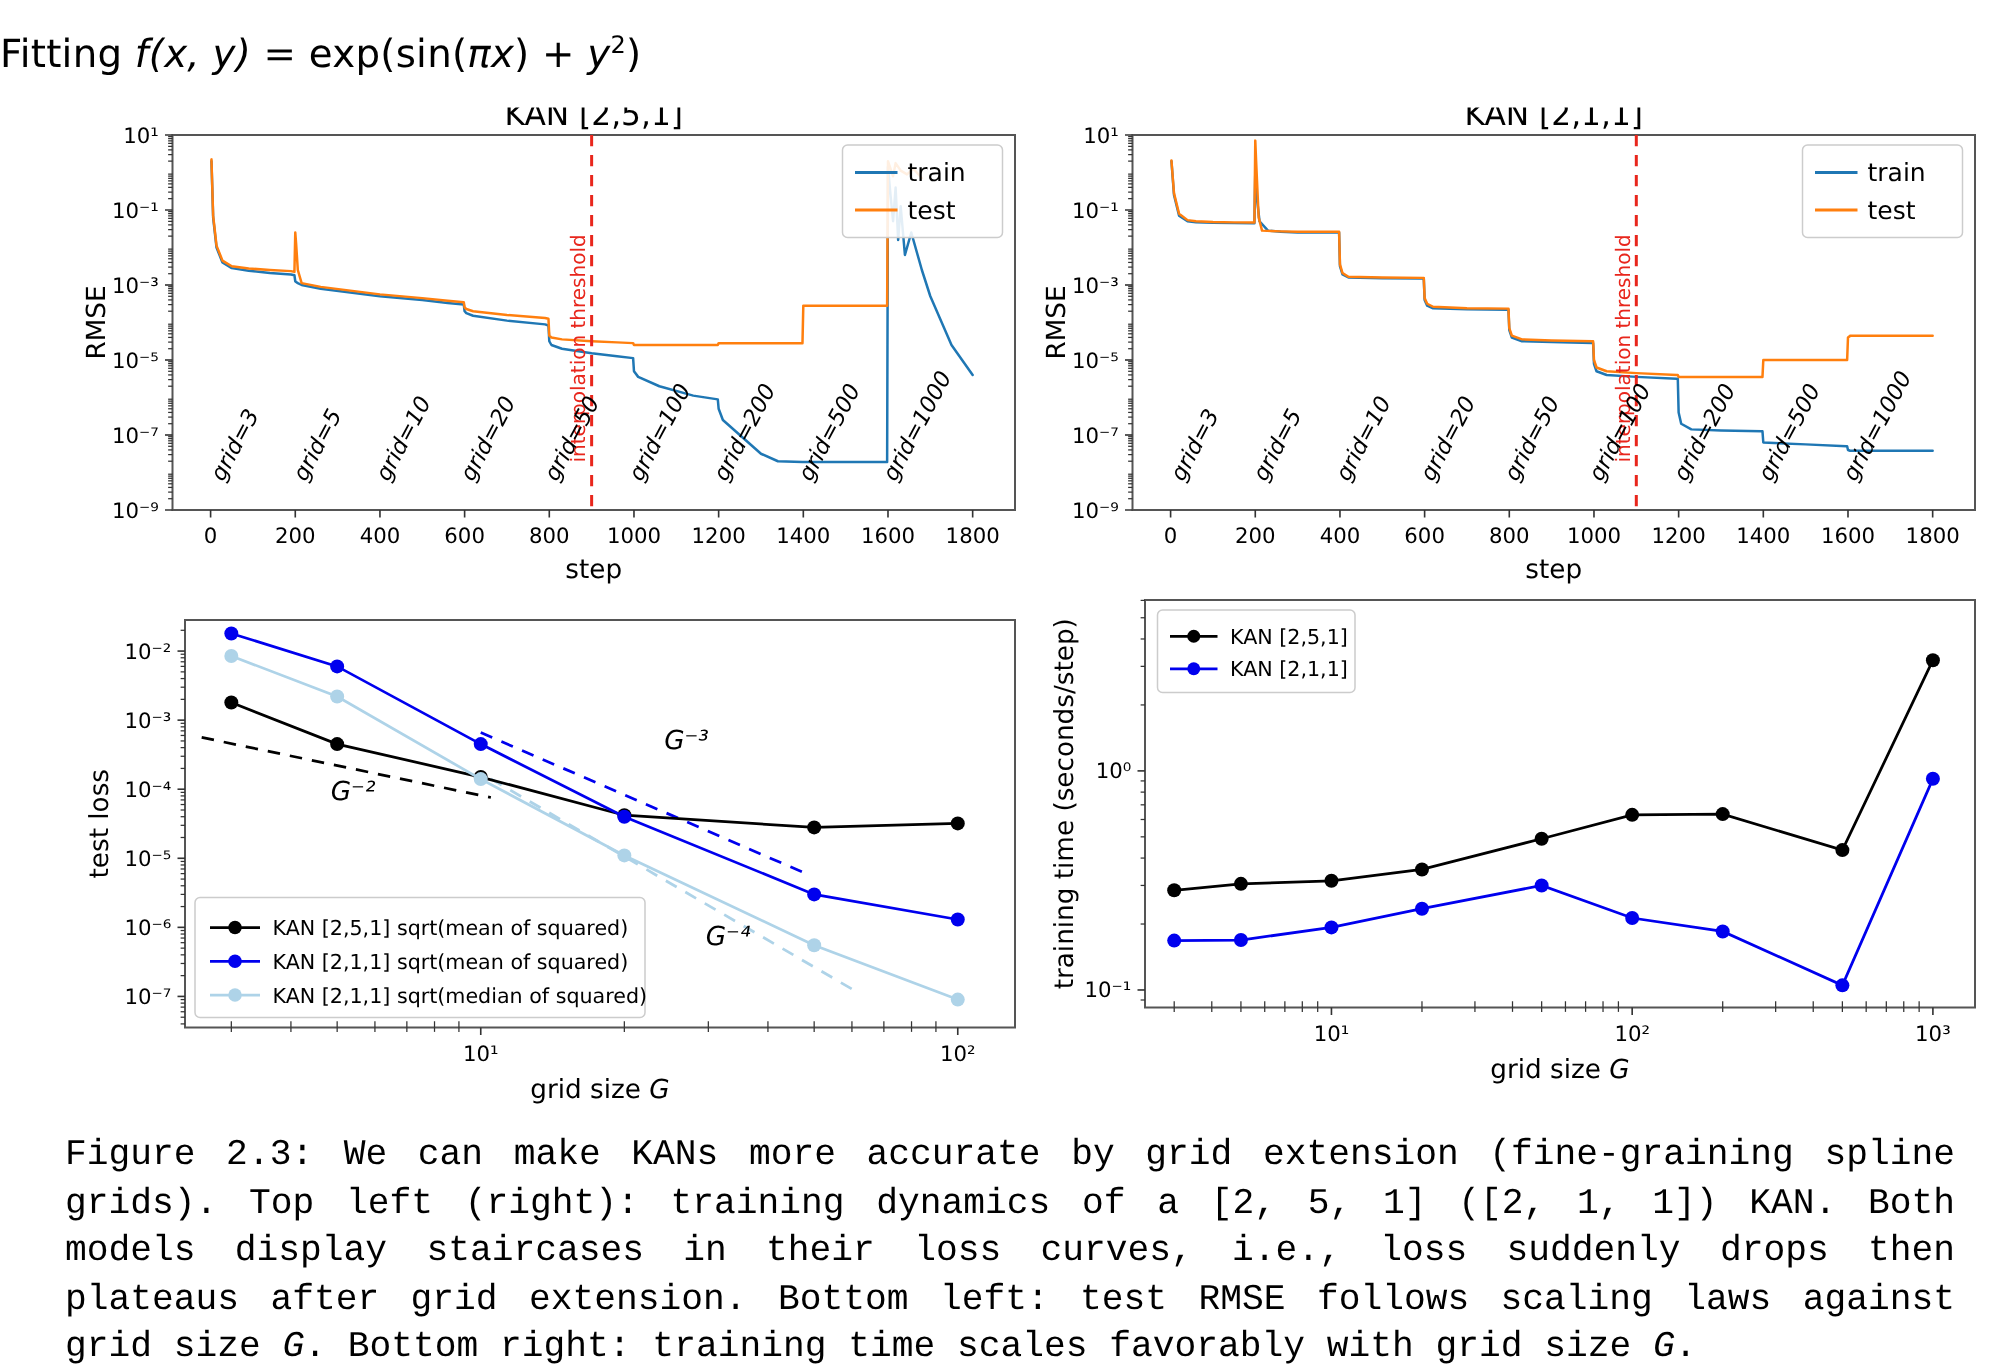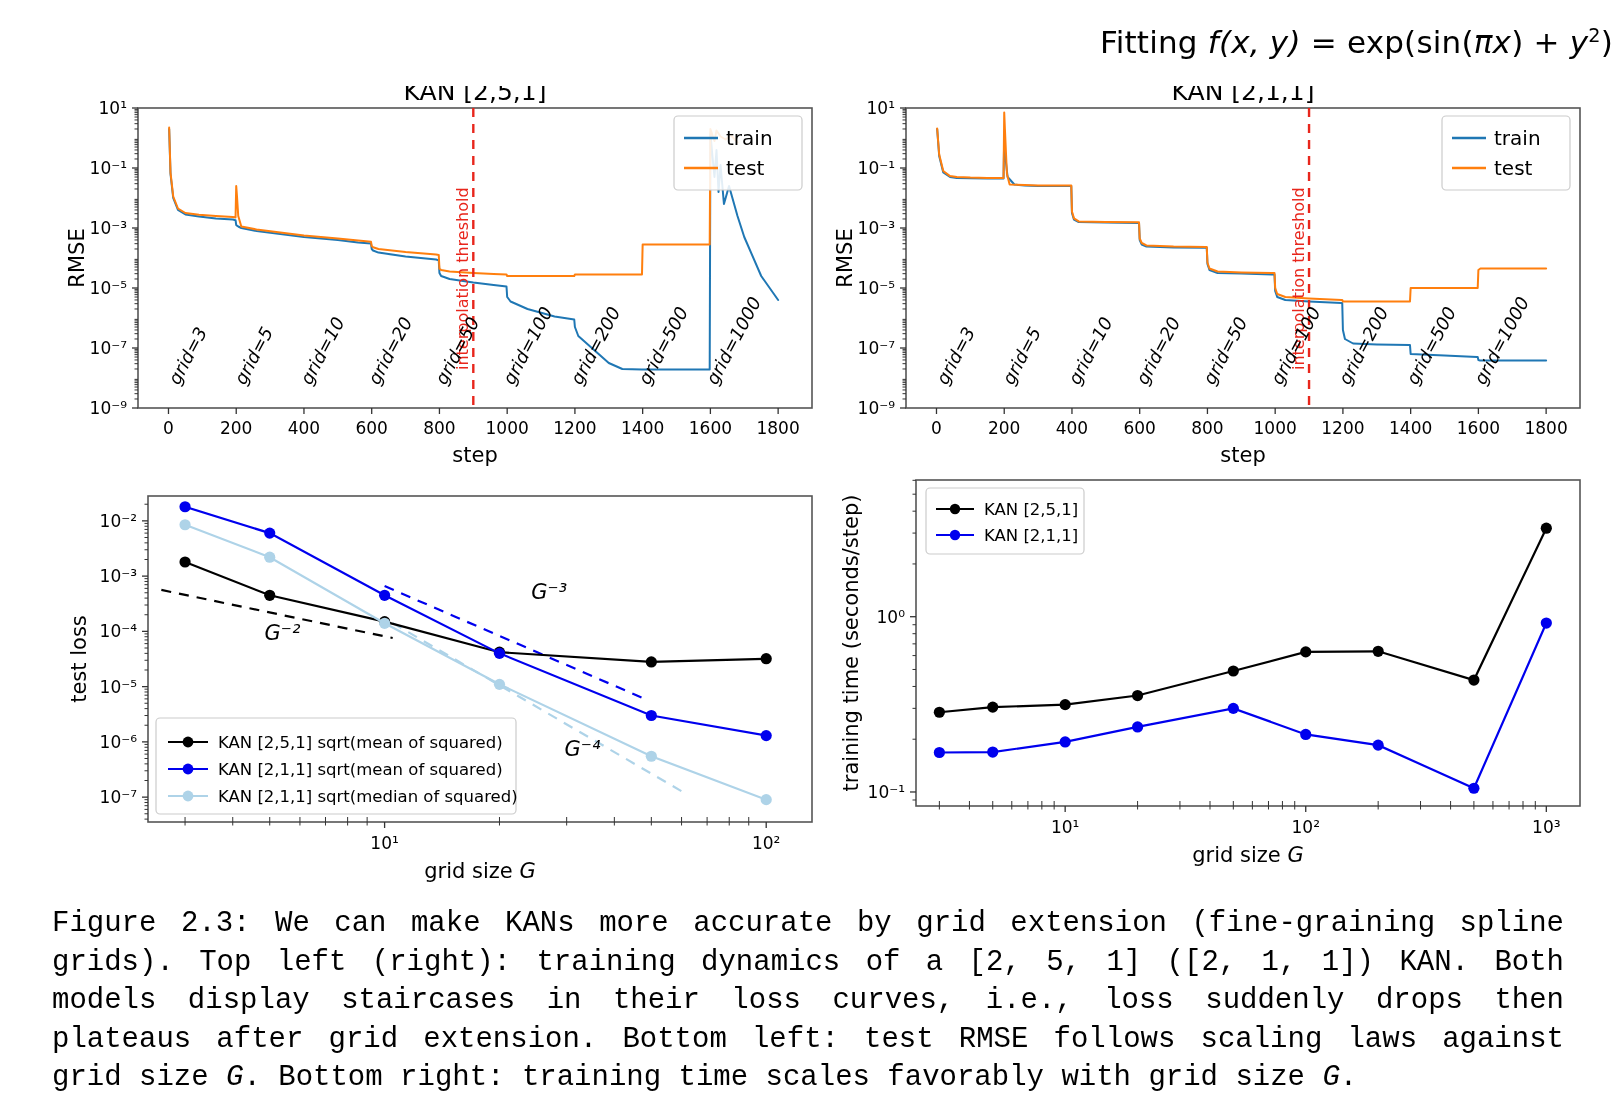--- a/index.html
+++ b/index.html
@@ -18,21 +18,21 @@
   #figure-root {
     position: relative;
     width: 1613px;
     height: 1093px;
   }
   .suptitle {
     position: absolute;
     top: 24px;
     left: 0;
     width: 1613px;
-    text-align: right;
+    text-align: left;
     font-size: 31px;
     font-family: "DejaVu Sans", sans-serif;
     letter-spacing: 0.2px;
   }
   .suptitle .mi { font-style: italic; }
   .panel {
     position: absolute;
   }
   .caption {
     position: absolute;

